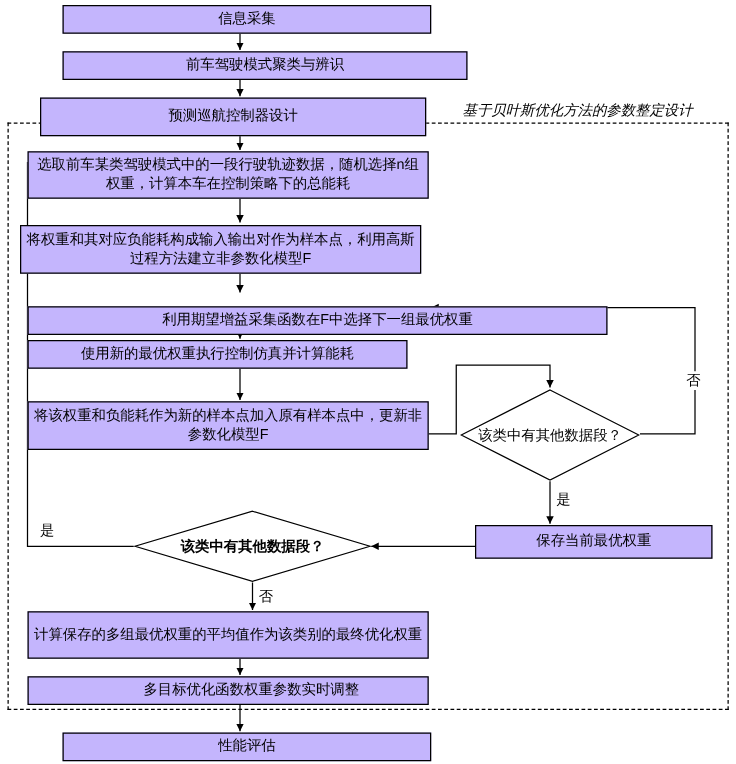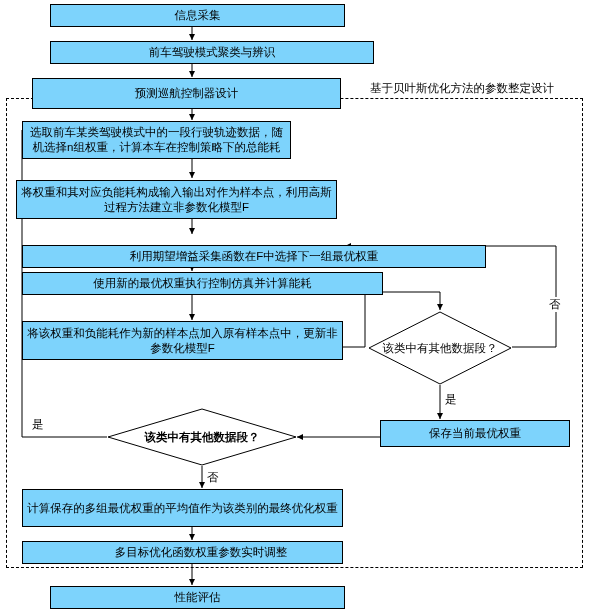--- a/index.html
+++ b/index.html
@@ -14,21 +14,21 @@
     position: relative;
     width: 589px;
     height: 611px;
     background: #ffffff;
     overflow: hidden;
   }
   .box {
     position: absolute;
     box-sizing: border-box;
     border: 1px solid #000000;
-    background: #7dd3fc;
+    background: #c4b5fd;
     display: flex;
     align-items: center;
     justify-content: center;
     text-align: center;
     font-size: 11.5px;
     line-height: 15px;
     color: #000000;
     padding: 2px 4px;
   }
   .dashed-region {
@@ -37,20 +37,21 @@
     border: 1px dashed #000000;
     background: transparent;
   }
   .region-label {
     position: absolute;
     font-size: 11.5px;
     color: #000000;
     background: #ffffff;
     padding: 0 2px;
     white-space: nowrap;
+    font-style: italic;
   }
   .diamond-wrap {
     position: absolute;
   }
   .diamond-wrap svg {
     display: block;
   }
   .diamond-text {
     position: absolute;
     left: 0;
@@ -129,27 +130,27 @@
       <line x1="192" y1="564" x2="192" y2="585" marker-end="url(#arrow)"></line>
     </g>
   </svg>
 
   <div class="box" style="left:50px; top:4px; width:295px; height:23px;">信息采集</div>
 
   <div class="box" style="left:50px; top:41px; width:324px; height:23px;">前车驾驶模式聚类与辨识</div>
 
   <div class="box" style="left:32px; top:78px; width:309px; height:31px;">预测巡航控制器设计</div>
 
-  <div class="box" style="left:22px; top:121px; width:269px; height:38px;">选取前车某类驾驶模式中的一段行驶轨迹数据，随机选择n组权重，计算本车在控制策略下的总能耗</div>
+  <div class="box" style="left:22px; top:121px; width:321px; height:38px;">选取前车某类驾驶模式中的一段行驶轨迹数据，随机选择n组权重，计算本车在控制策略下的总能耗</div>
 
   <div class="box" style="left:16px; top:180px; width:321px; height:39px;">将权重和其对应负能耗构成输入输出对作为样本点，利用高斯过程方法建立非参数化模型F</div>
 
   <div class="box" style="left:22px; top:245px; width:464px; height:23px;">利用期望增益采集函数在F中选择下一组最优权重</div>
 
-  <div class="box" style="left:22px; top:272px; width:361px; height:23px;">使用新的最优权重执行控制仿真并计算能耗</div>
+  <div class="box" style="left:22px; top:272px; width:304px; height:23px;">使用新的最优权重执行控制仿真并计算能耗</div>
 
   <div class="box" style="left:22px; top:321px; width:321px; height:39px;">将该权重和负能耗作为新的样本点加入原有样本点中，更新非参数化模型F</div>
 
   <div class="diamond-wrap" style="left:368px; top:311px; width:144px; height:74px;">
     <svg width="144" height="74" viewBox="0 0 144 74">
       <polygon points="72,1 143,37 72,73 1,37" fill="#ffffff" stroke="#000000" stroke-width="1"></polygon>
     </svg>
     <div class="diamond-text">该类中有其他数据段？</div>
   </div>
 

